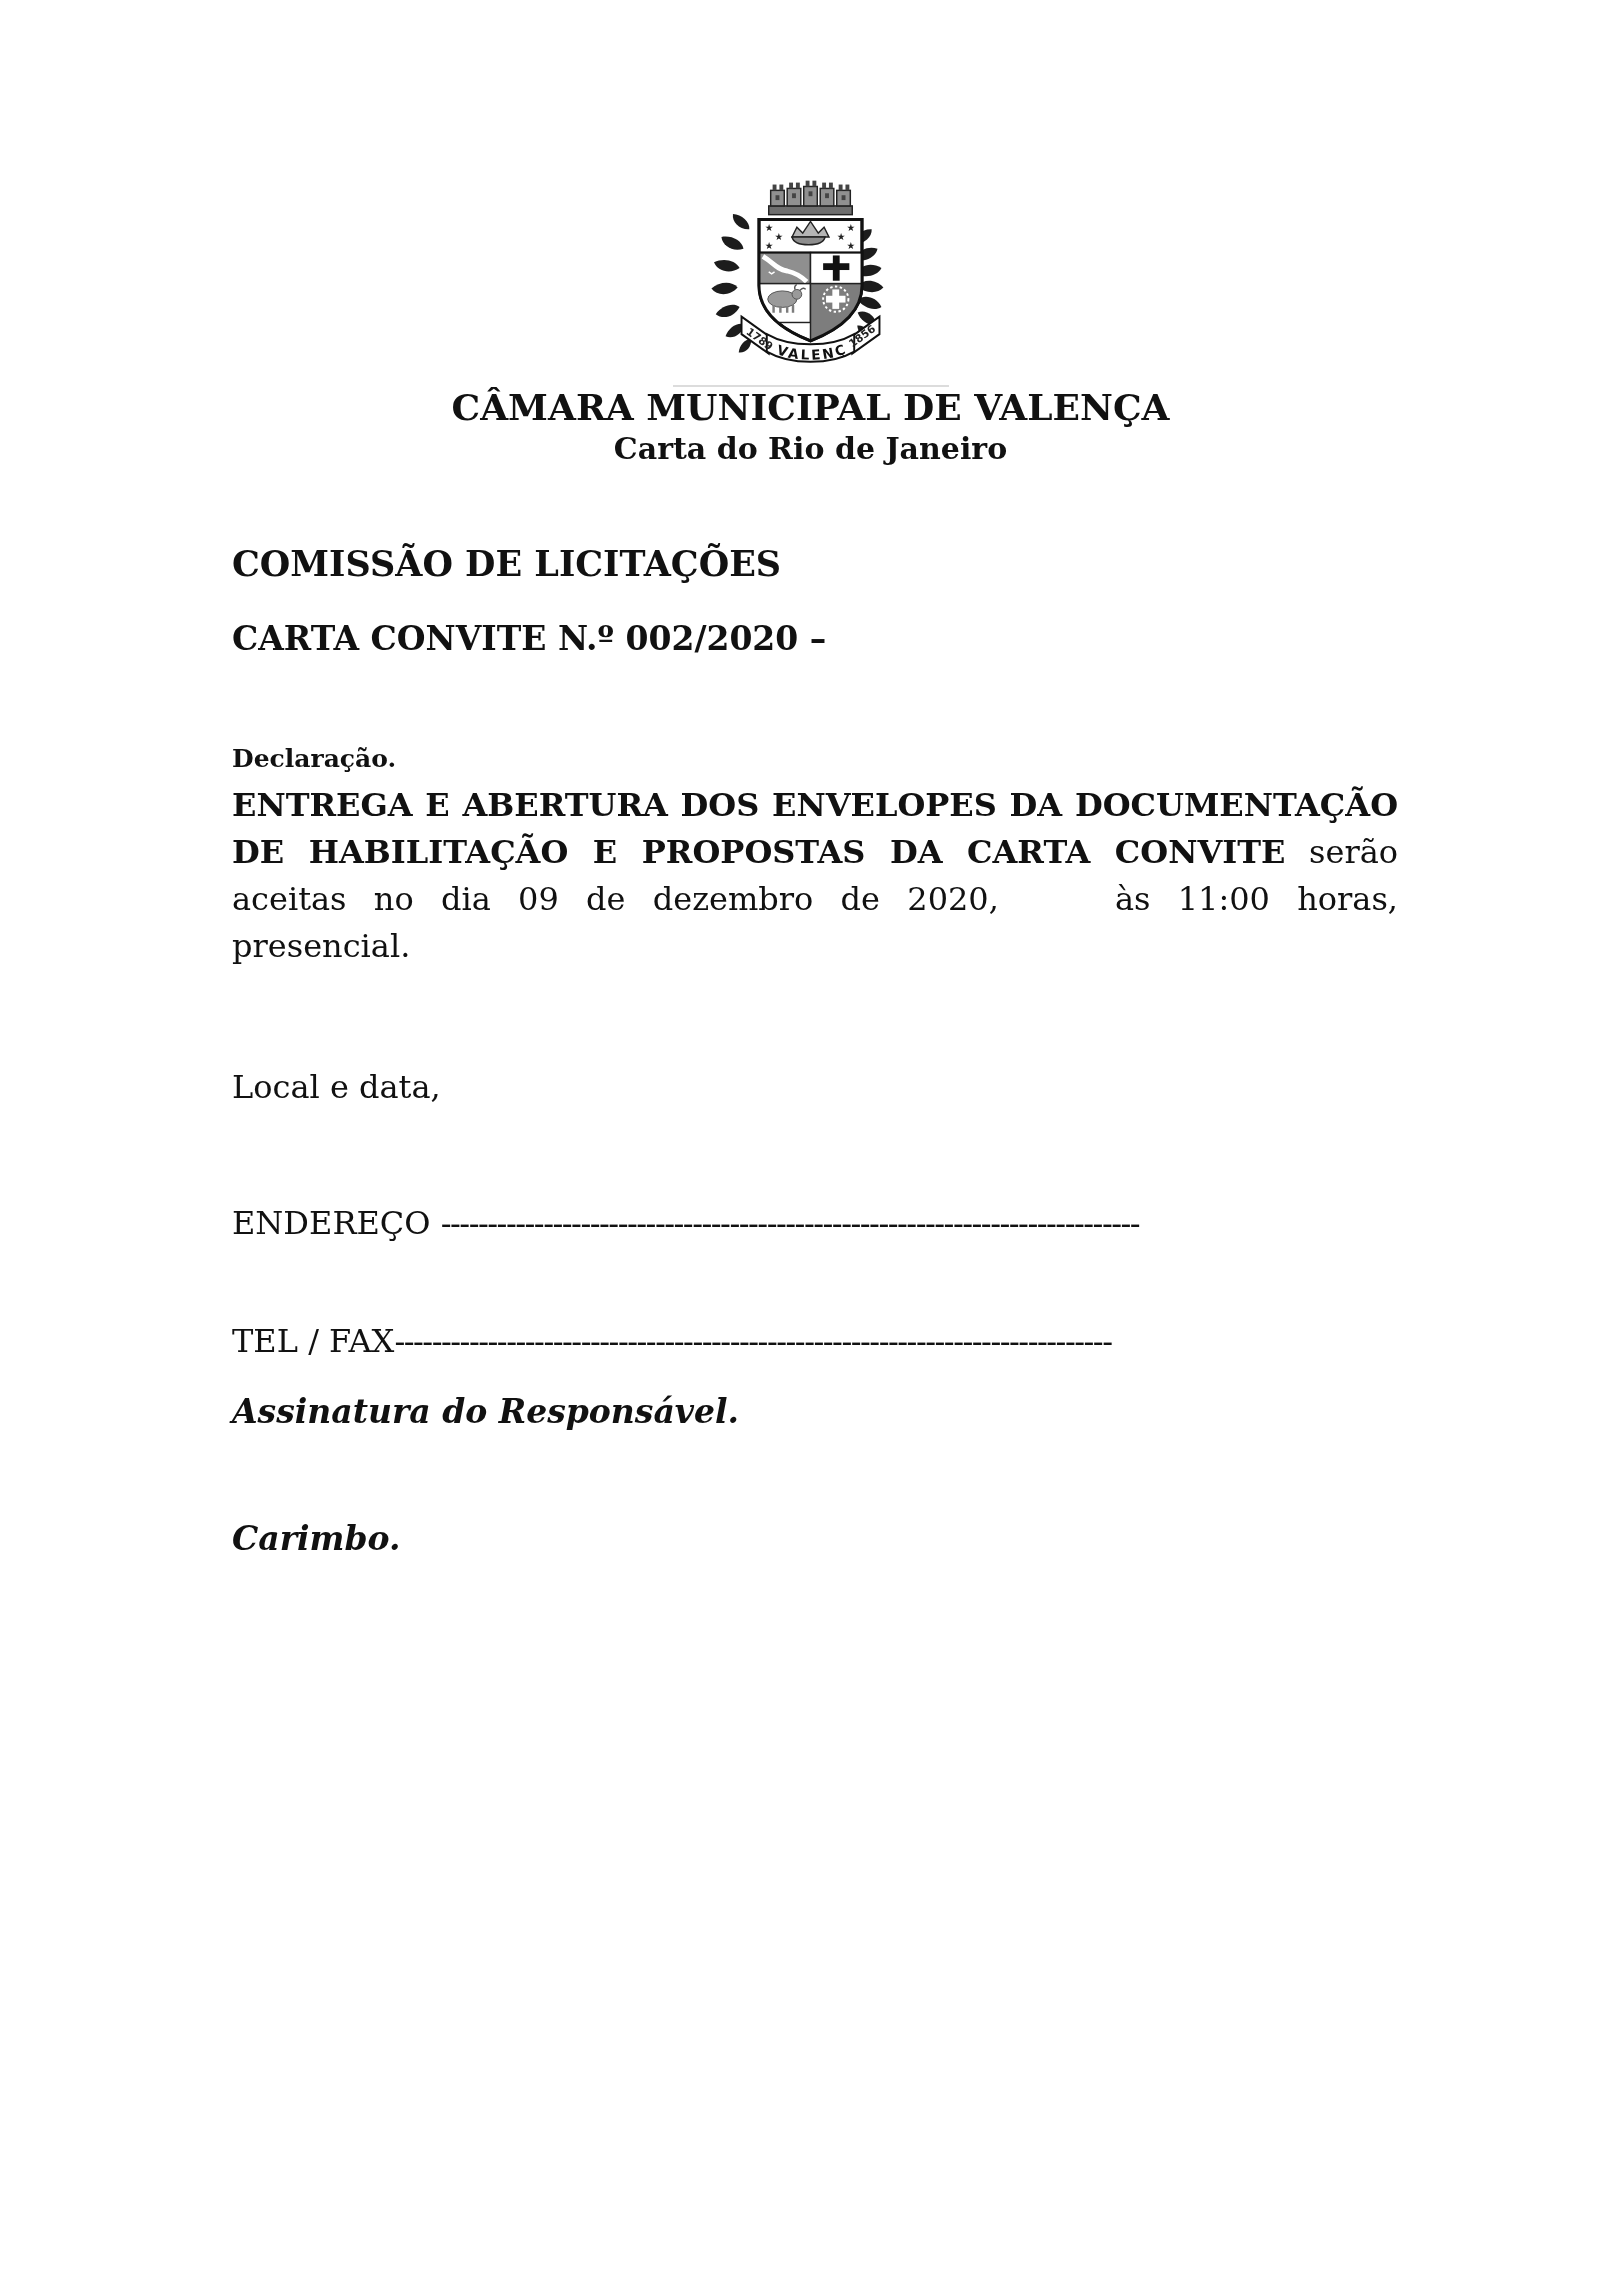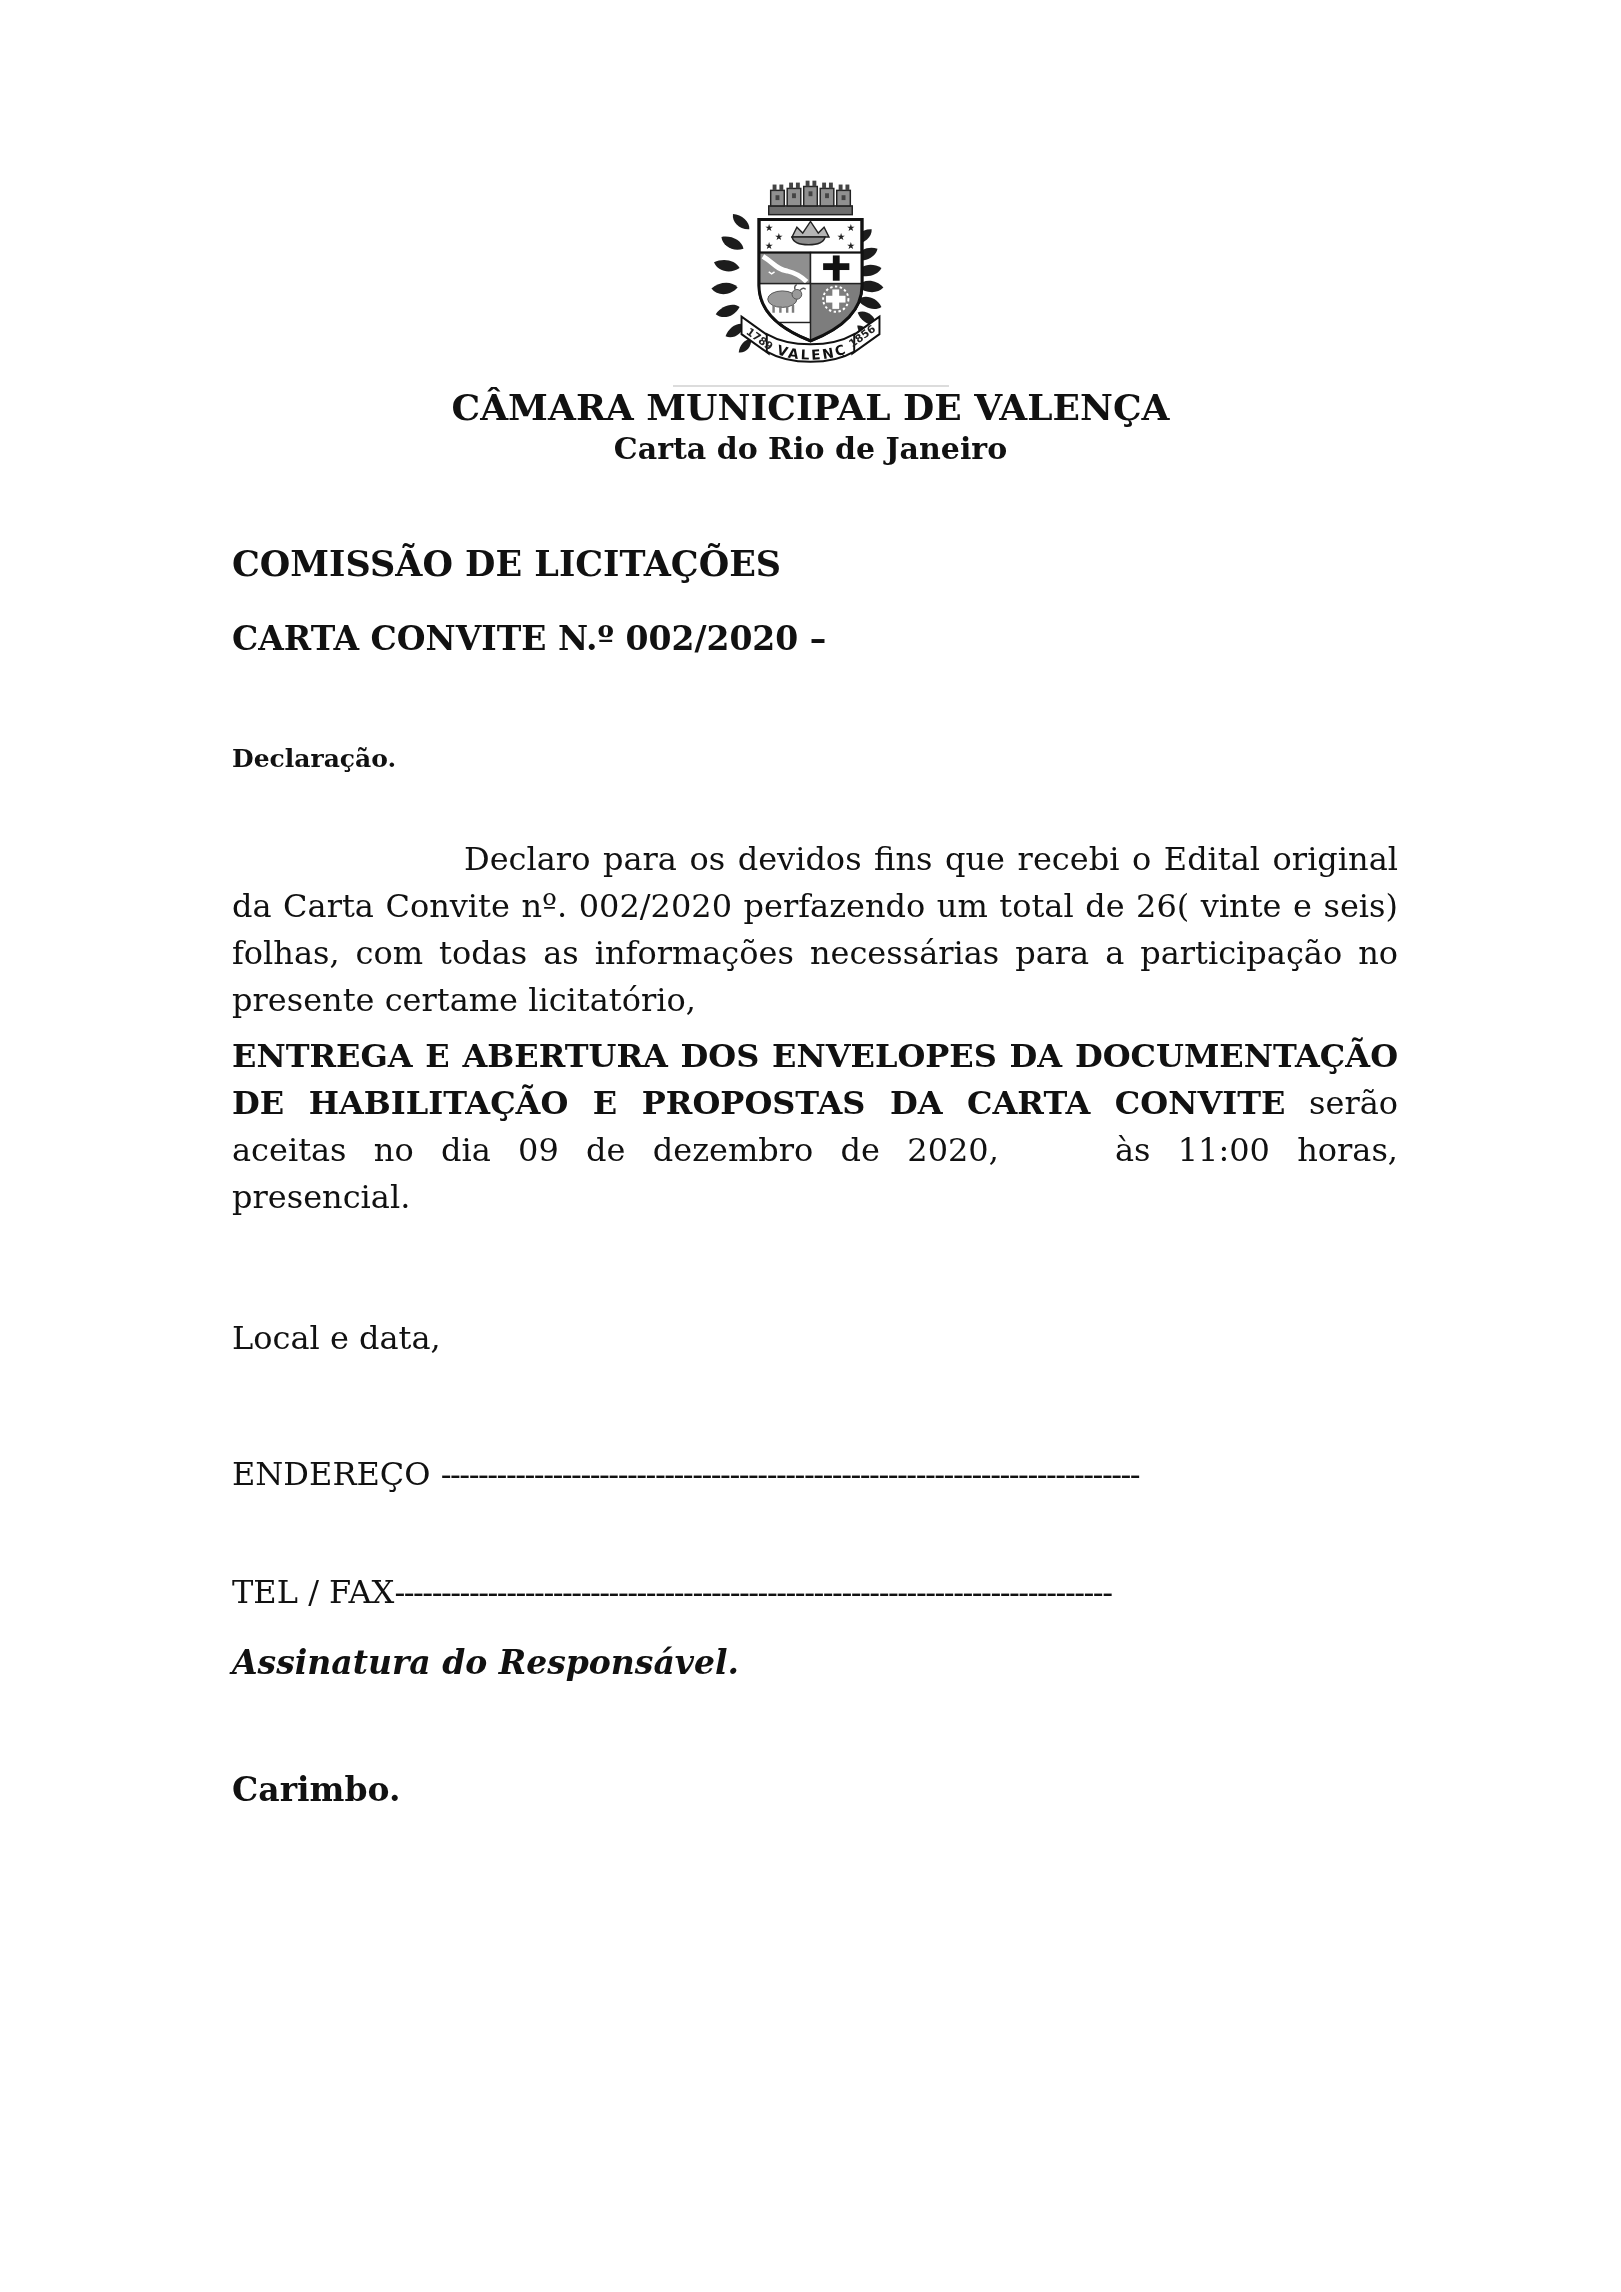--- a/index.html
+++ b/index.html
@@ -31,21 +31,21 @@
   .p-delivery{font-size:32px;line-height:47px;text-align:justify;margin:9.8px 0 0;}
   .p-delivery .bold{font-weight:bold;}
   .tab-gap{display:inline-block;width:116px;}
   .p-place{font-size:32px;margin:98px 0 0;}
   .form-line{font-size:32px;white-space:nowrap;}
   .form-line .dash-run{letter-spacing:-1.5px;}
   .fl-empresa{margin-top:163px;}
   .fl-endereco{margin-top:98px;}
   .fl-telfax{margin-top:80px;}
   .p-signature{font-size:33px;font-weight:bold;font-style:italic;margin:23.5px 0 0;}
-  .p-stamp{font-size:33px;font-weight:bold;margin:88px 0 0;}
+  .p-stamp{font-size:33px;font-weight:bold;font-style:italic;margin:88px 0 0;}
 </style>
 </head>
 <body>
 
 <div class="page">
 
   <div class="emblem-wrap">
     <svg width="225" height="204" viewBox="0 0 230 210" aria-hidden="true">
       <defs>
         <path id="leaf" d="M0,0 C8,-9 21,-9 27,-1 C19,6 6,7 0,0 Z"></path>
@@ -173,21 +173,20 @@
     <p class="org-subtitle">Carta do Rio de Janeiro</p>
   </div>
 
   <div class="content">
 
     <p class="h-commission">COMISSÃO DE LICITAÇÕES</p>
     <p class="h-invite">CARTA CONVITE N.º 002/2020 –</p>
 
     <p class="h-section">Declaração.</p>
 
-    <p class="p-declaration">Declaro para os devidos fins que recebi o Edital original da Carta Convite nº. 002/2020 perfazendo um total de 26( vinte e seis) folhas, com todas as informações necessárias para a participação no presente certame licitatório,</p>
 
     <p class="p-delivery"><span class="bold">ENTREGA E ABERTURA DOS ENVELOPES DA DOCUMENTAÇÃO DE HABILITAÇÃO E PROPOSTAS DA CARTA CONVITE</span> <span>serão aceitas no dia 09 de dezembro de 2020,</span><span class="tab-gap"></span><span>às 11:00 horas, presencial.</span></p>
 
     <p class="p-place">Local e data,</p>
 
 
     <p class="form-line fl-endereco"><span>ENDEREÇO </span><span class="dash-run">---------------------------------------------------------------------------</span></p>
 
     <p class="form-line fl-telfax"><span>TEL / FAX</span><span class="dash-run">-----------------------------------------------------------------------------</span></p>
 

